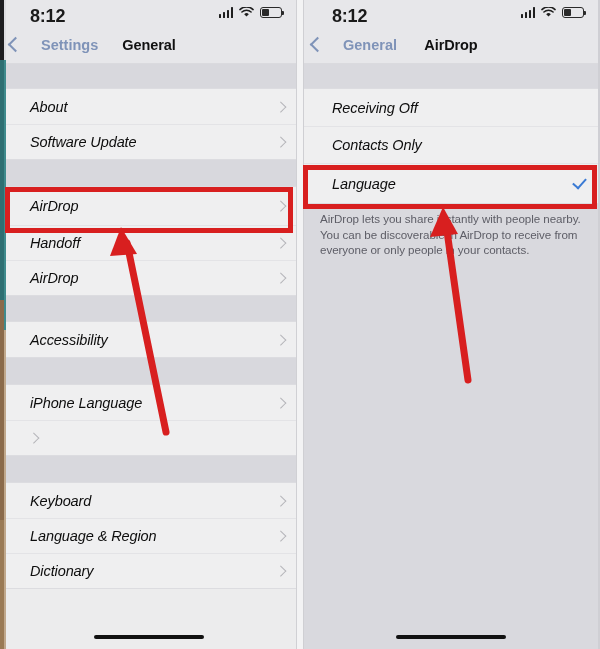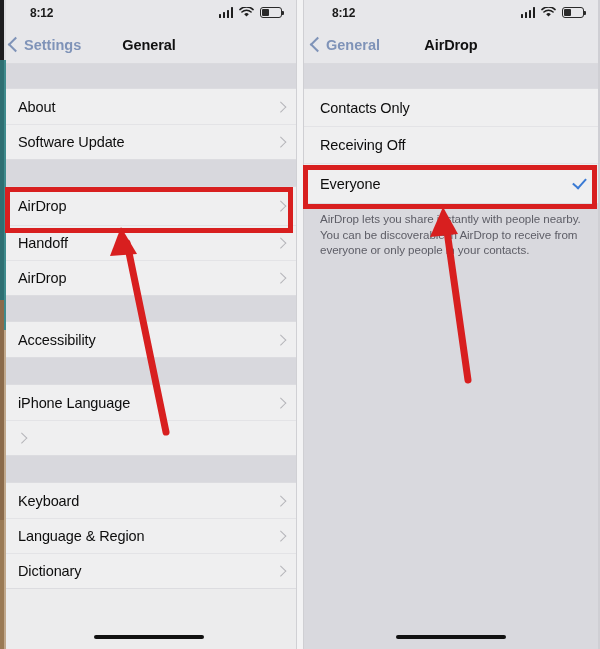--- a/index.html
+++ b/index.html
@@ -53,21 +53,21 @@
   .status-bar {
     position: absolute;
     left: 0; top: 0;
     width: 100%;
     height: 30px;
     background: #e7e7ea;
   }
   .status-time {
     position: absolute;
     left: 30px; top: 6px;
-    font-size: 12px;
+    font-size: 18px;
     font-weight: bold;
     color: #1a1a1a;
     letter-spacing: -0.2px;
   }
   .status-icons {
     position: absolute;
     right: 16px; top: 7px;
     display: flex;
     align-items: center;
     gap: 6px;
@@ -106,21 +106,21 @@
     width: 100%;
     height: 33px;
     background: #e7e7ea;
     border-bottom: 1px solid #dadade;
   }
   .nav-back {
     position: absolute;
     left: 10px; top: 7px;
     display: flex;
     align-items: center;
-    gap: 3px;
+    gap: 20px;
     color: #7f93b8;
     font-size: 14.5px;
     font-weight: bold;
     cursor: pointer;
   }
   .chev-back {
     width: 9px; height: 9px;
     border-left: 2.6px solid #7f93b8;
     border-bottom: 2.6px solid #7f93b8;
     transform: rotate(45deg);
@@ -143,25 +143,26 @@
     border-bottom: 1px solid #dcdce0;
   }
   .spacer {
     background: #d8d8dd;
   }
   .row {
     position: relative;
     height: 35px;
     display: flex;
     align-items: center;
-    padding-left: 18px;
+    padding-left: 30px;
     padding-right: 14px;
     background: #efeff0;
     cursor: pointer;
     box-sizing: border-box;
+    font-style: italic;
   }
   .row + .row { border-top: 1px solid #e3e3e6; }
   .row-label {
     font-size: 14.5px;
     color: #0d0d0d;
     letter-spacing: -0.1px;
     flex: 1;
   }
   .chev-right {
     width: 6.5px; height: 6.5px;
@@ -352,27 +353,27 @@
         <span>General</span>
       </div>
       <div class="nav-title">AirDrop</div>
     </div>
 
     <div style="position:absolute;left:0;top:64px;width:100%;">
       <div class="spacer" style="height:24px;background:#d9d9de"></div>
 
       <div class="group">
         <div class="row" style="height:37px">
+          <span class="row-label">Receiving Off</span>
+        </div>
+        <div class="row" style="height:37px">
           <span class="row-label">Contacts Only</span>
         </div>
-        <div class="row" style="height:37px">
-          <span class="row-label">Receiving Off</span>
-        </div>
         <div class="row" style="height:40px">
-          <span class="row-label">Everyone</span>
+          <span class="row-label">Language</span>
           <span class="check"></span>
         </div>
       </div>
 
       <div class="footer-note">AirDrop lets you share instantly with people nearby. You can be discoverable in AirDrop to receive from everyone or only people in your contacts.</div>
     </div>
 
     <div class="home-ind"></div>
   </div>
 

